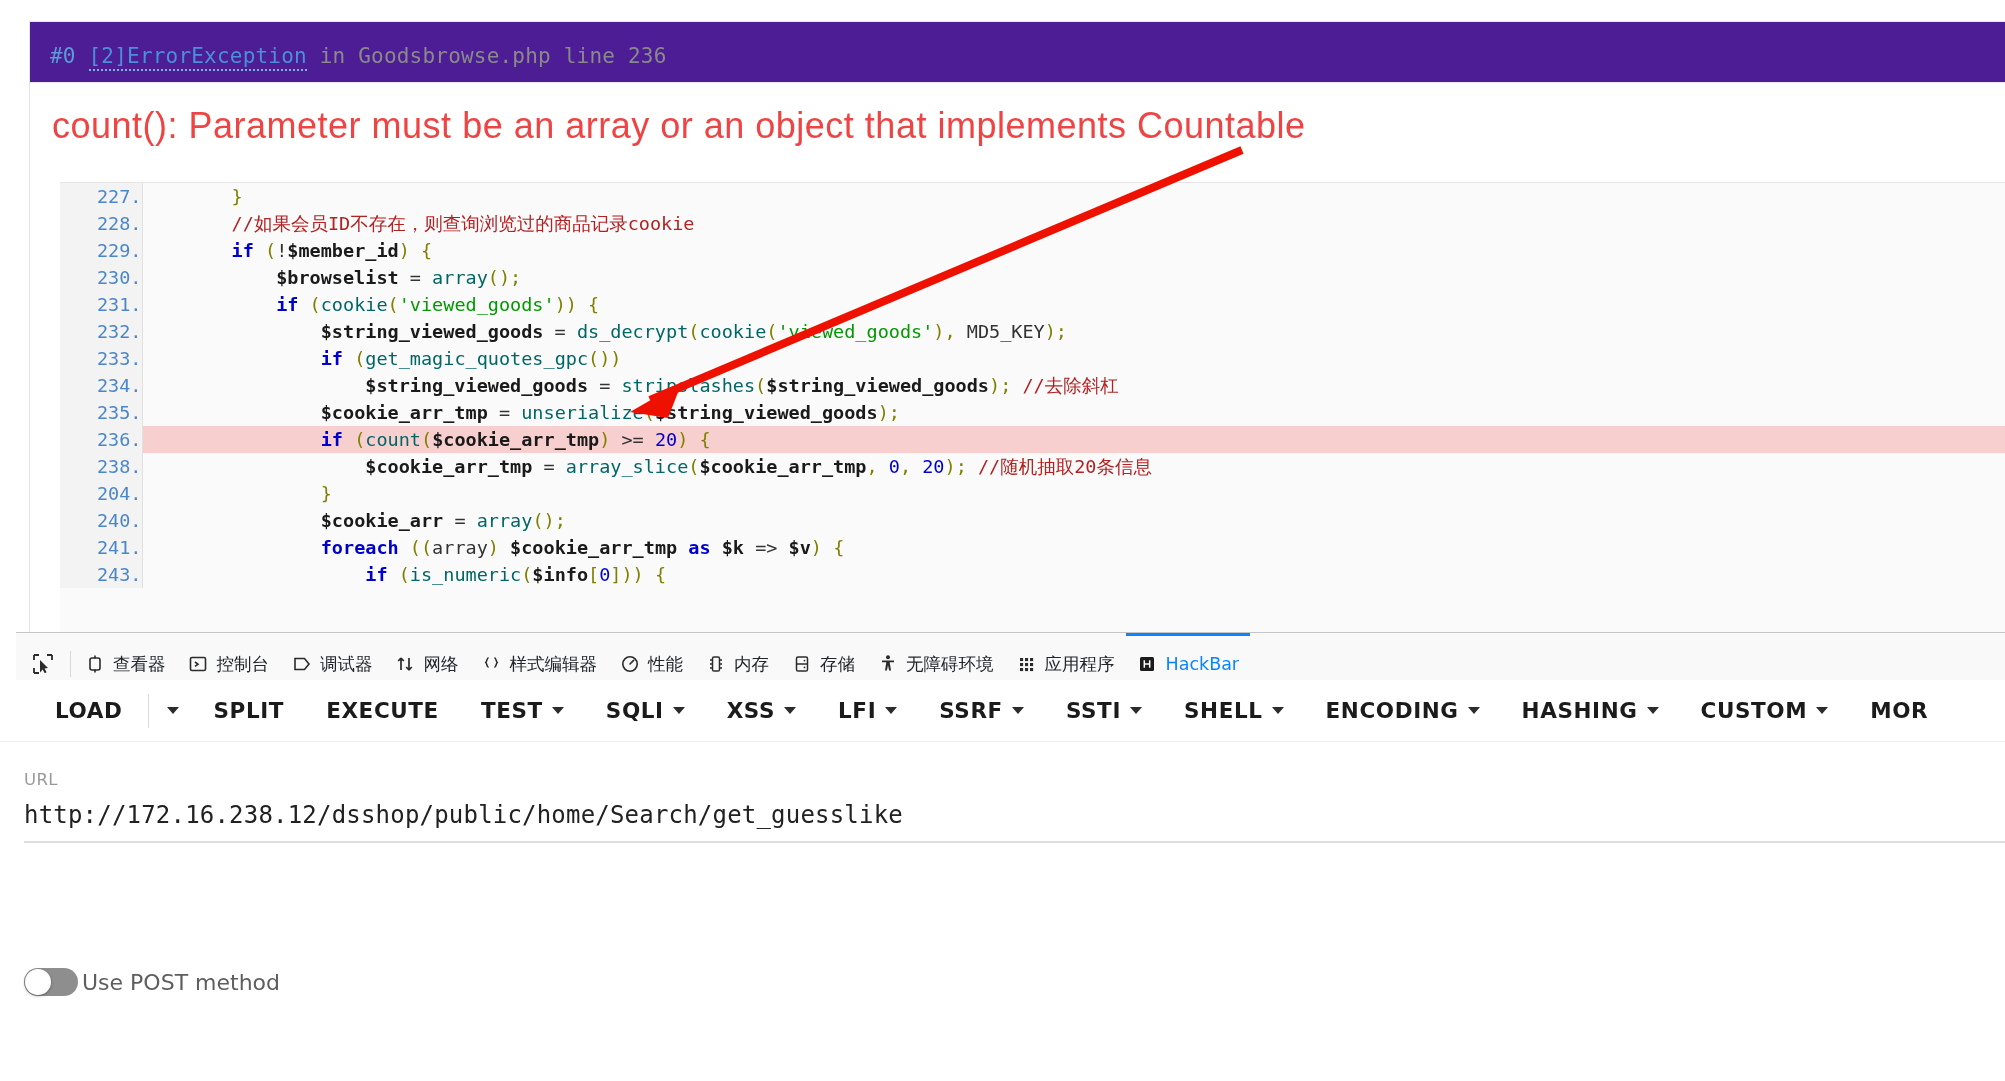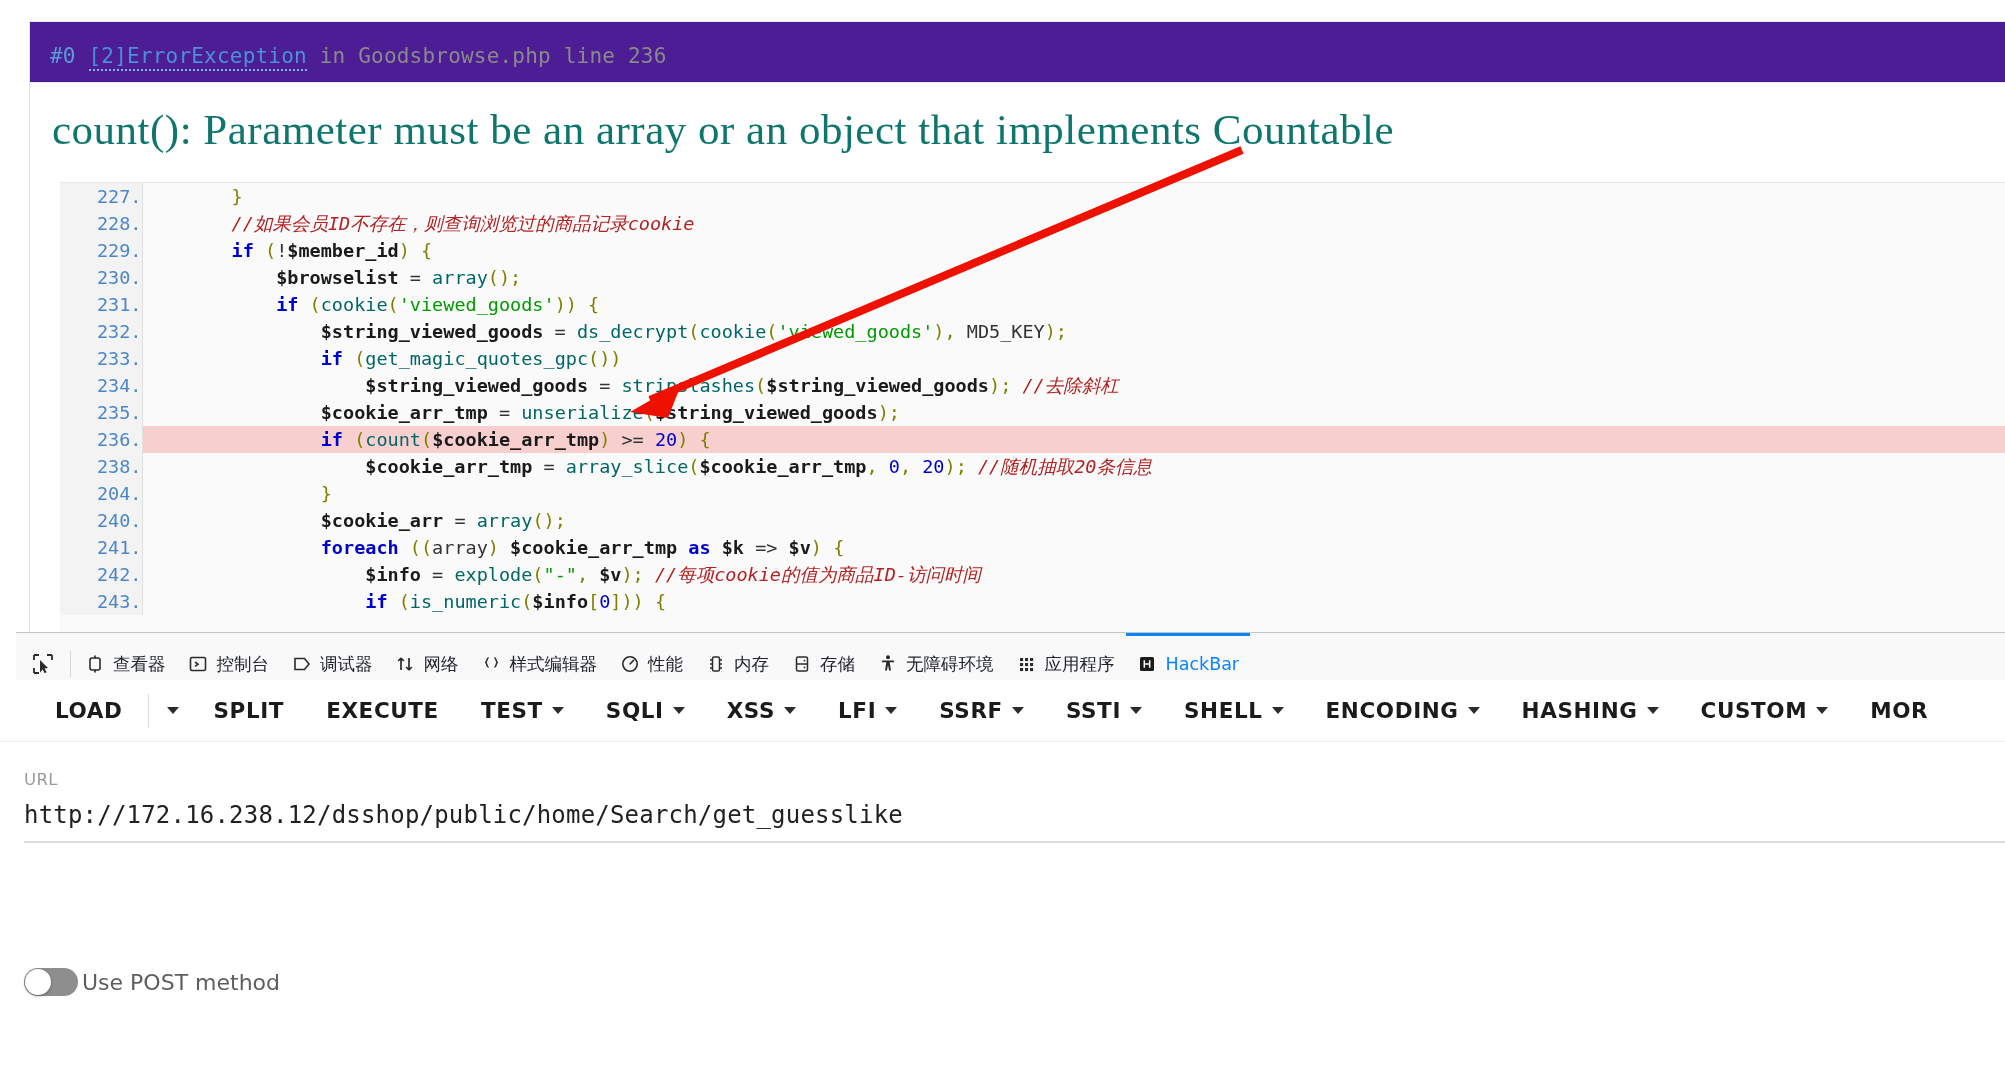--- a/index.html
+++ b/index.html
@@ -38,23 +38,23 @@
   .err-trace .exc {
     color: #4a90d9;
     border-bottom: 2px dotted #7fb2e0;
     padding-bottom: 1px;
   }
   .err-trace .kw { color: #8a8a8a; }
   .err-trace .file { color: #8a8a8a; }
 
   .err-msg {
     padding: 22px 0 20px 22px;
-    font-family: Liberation Serif, serif;
-    font-size: 43px;
-    color: #0f766e;
+    font-family: Liberation Sans, sans-serif;
+    font-size: 36px;
+    color: #ef4444;
     letter-spacing: 0.5px;
     white-space: nowrap;
   }
 
   
   .code-wrap {
     position: absolute; left: 30px; top: 160px; right: 0; bottom: 0;
     background: #fafafa;
     border-top: 1px solid #e6e6e6;
     overflow: hidden;
@@ -81,21 +81,21 @@
   td.src { padding-left: 22px; color: #333; }
   tr.hl td.src, tr.hl td.ln { background: #f8cfcf; }
   tr.hl td.ln { color: #4a86c8; background: #f3f3f3; }
 
   
   .t-kw   { color: #0000cc; font-weight: bold; }
   .t-var  { color: #1a1a1a; font-weight: bold; }
   .t-fn   { color: #006666; }
   .t-str  { color: #009900; }
   .t-num  { color: #0000cc; }
-  .t-cmt  { color: #b22222; font-style: italic; }
+  .t-cmt  { color: #b22222; }
   .t-brace{ color: #808000; }
   .t-op   { color: #333333; }
   .t-cst  { color: #333333; }
 
   
   #arrow { position: absolute; left: 0; top: 0; width: 2005px; height: 632px; pointer-events: none; }
 
   
   #devtools-tabs {
     position: absolute; left: 16px; top: 632px; width: 2005px; height: 64px;
@@ -250,24 +250,20 @@
               <td class="ln">204.</td>
               <td class="src"><span class="t-op">                </span><span class="t-brace">}</span></td>
             </tr>
             <tr>
               <td class="ln">240.</td>
               <td class="src"><span class="t-op">                </span><span class="t-var">$cookie_arr</span><span class="t-op"> = </span><span class="t-fn">array</span><span class="t-brace">();</span></td>
             </tr>
             <tr>
               <td class="ln">241.</td>
               <td class="src"><span class="t-op">                </span><span class="t-kw">foreach</span><span class="t-brace"> ((</span><span class="t-op">array</span><span class="t-brace">) </span><span class="t-var">$cookie_arr_tmp</span><span class="t-op"> </span><span class="t-kw">as</span><span class="t-op"> </span><span class="t-var">$k</span><span class="t-op"> =&gt; </span><span class="t-var">$v</span><span class="t-brace">) {</span></td>
-            </tr>
-            <tr>
-              <td class="ln">242.</td>
-              <td class="src"><span class="t-op">                    </span><span class="t-var">$info</span><span class="t-op"> = </span><span class="t-fn">explode</span><span class="t-brace">(</span><span class="t-str">"-"</span><span class="t-brace">, </span><span class="t-var">$v</span><span class="t-brace">); </span><span class="t-cmt">//每项cookie的值为商品ID-访问时间</span></td>
             </tr>
             <tr>
               <td class="ln">243.</td>
               <td class="src"><span class="t-op">                    </span><span class="t-kw">if</span><span class="t-brace"> (</span><span class="t-fn">is_numeric</span><span class="t-brace">(</span><span class="t-var">$info</span><span class="t-brace">[</span><span class="t-num">0</span><span class="t-brace">])) {</span></td>
             </tr>
           </tbody>
       </table>
     </div>
   </div>
 

